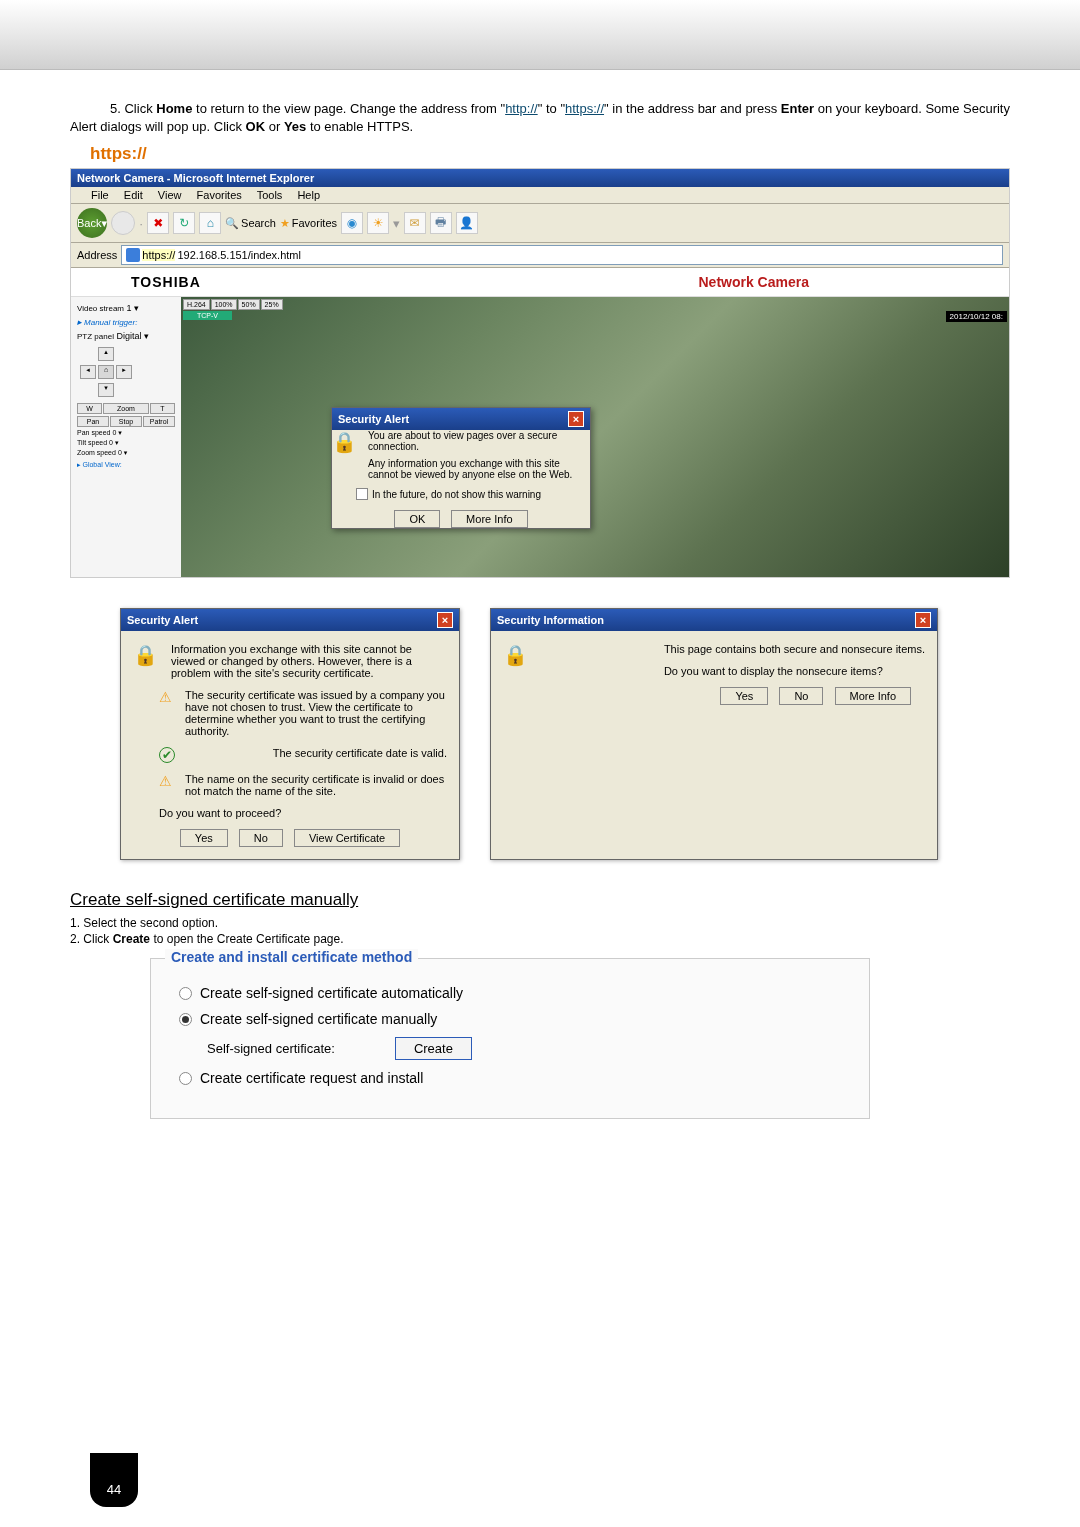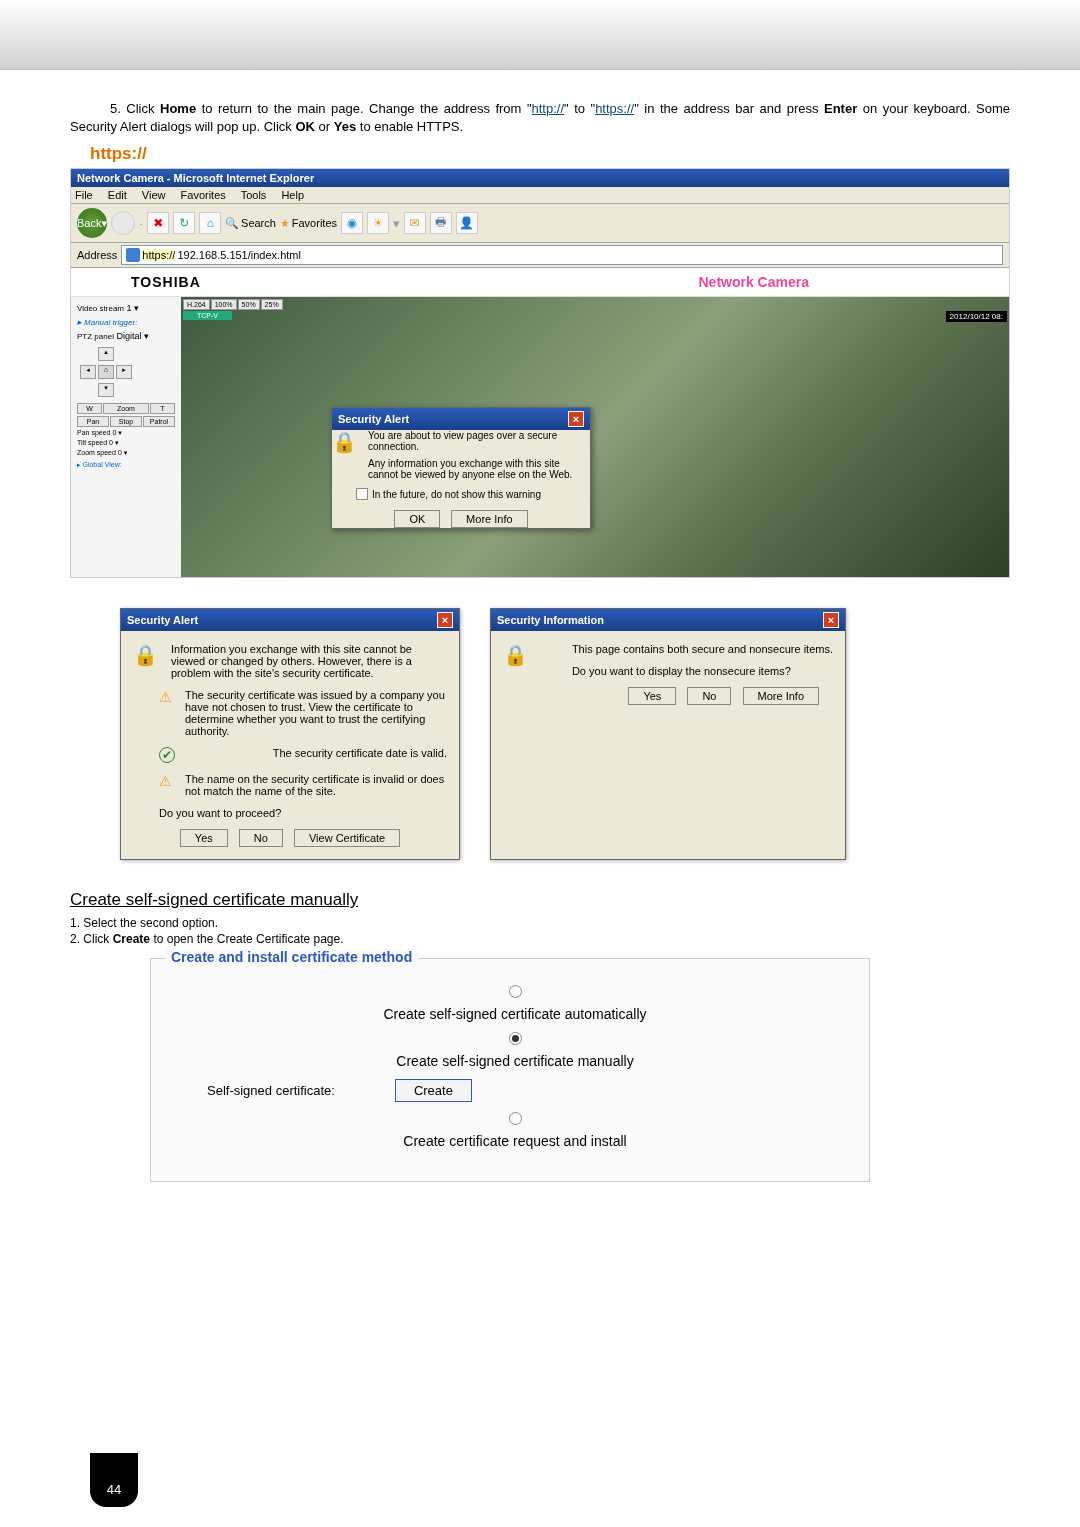--- a/index.html
+++ b/index.html
@@ -6,38 +6,38 @@
 body{font-family:Arial,sans-serif;font-size:13px;background:#fff;width:1080px;margin:0 auto;}
 .header-wave{height:70px;background:linear-gradient(to bottom,#fff 0%,#e8e8e8 50%,#d0d0d0 100%);border-bottom:1px solid #bbb;}
 .content{padding:30px 70px 20px 70px;}
 .instruction{text-align:justify;margin-bottom:8px;line-height:1.4;}
 .instruction .num{display:inline-block;margin-left:40px;}
 .instruction a{color:#0c4a6e;text-decoration:underline;}
 .instruction b{font-weight:bold;}
 .https-label{color:#e07000;font-weight:bold;font-size:17px;margin-left:20px;margin-top:8px;margin-bottom:4px;}
 .browser-shot{border:1px solid #ccc;margin-bottom:30px;}
 .titlebar{background:linear-gradient(to bottom,#2b5bb8,#1a3f8a);color:#fff;padding:3px 6px;font-size:11px;font-weight:bold;}
-.menubar{background:#ece9d8;padding:2px 4px;font-size:11px;border-bottom:1px solid #aca899;}
+.menubar{background:#ece9d8;padding:2px 20px;font-size:11px;border-bottom:1px solid #aca899;}
 .menubar span{margin-right:12px;}
 .toolbar{background:#ece9d8;padding:4px 6px;border-bottom:1px solid #aca899;display:flex;align-items:center;gap:4px;}
 .back-btn{width:30px;height:30px;background:radial-gradient(circle,#5c9e31,#3d6f20);border-radius:50%;display:flex;align-items:center;justify-content:center;color:#fff;font-size:11px;}
 .fwd-btn{width:24px;height:24px;background:#e8e8e8;border:1px solid #ccc;border-radius:50%;}
 .tb-sep{color:#999;}
 .tb-icon{width:22px;height:22px;border:1px solid #ccc;background:#f8f8f8;display:inline-flex;align-items:center;justify-content:center;font-size:12px;}
 .tb-red{color:#d00;}
 .tb-green{color:#2a7;}
 .tb-home{color:#28a;}
 .search-lbl{font-size:11px;display:flex;align-items:center;gap:2px;}
 .fav-star{color:#f0a020;}
 .addrbar{background:#ece9d8;padding:2px 6px;border-bottom:1px solid #aca899;display:flex;align-items:center;gap:4px;font-size:11px;}
 .addr-input{flex:1;background:#fff;border:1px solid #7f9db9;padding:2px 4px;display:flex;align-items:center;gap:2px;}
 .page-icon{width:14px;height:14px;background:#3b7edb;border-radius:2px;display:inline-block;}
 .cam-header{background:#fff;display:flex;justify-content:space-between;padding:6px 200px 6px 60px;border-bottom:1px solid #ddd;}
 .toshiba{font-weight:bold;font-family:Arial;letter-spacing:1px;font-size:14px;}
-.netcam{color:#ec4899;font-weight:bold;font-size:14px;}
+.netcam{color:#b91c1c;font-weight:bold;font-size:14px;}
 .cam-body{display:flex;background:#fff;min-height:280px;}
 .cam-sidebar{width:110px;padding:6px;background:#f5f5f5;font-size:9px;}
 .sidebar-row{margin-bottom:4px;}
 .sidebar-lbl{font-size:8px;}
 .ptz-pad{width:60px;height:50px;margin:6px 0;position:relative;}
 .ptz-cell{position:absolute;width:16px;height:14px;background:#e8e8e8;border:1px solid #999;font-size:7px;text-align:center;}
 .ptz-u{top:0;left:21px;}
 .ptz-d{bottom:0;left:21px;}
 .ptz-l{top:18px;left:3px;}
 .ptz-r{top:18px;left:39px;}
@@ -59,49 +59,49 @@
 .lock-icon{width:28px;height:28px;flex-shrink:0;position:relative;}
 .lock-icon::before{content:"🔒";font-size:20px;}
 .dlg-btns{text-align:center;margin-top:10px;}
 .win-btn{background:#ece9d8;border:1px solid #888;padding:2px 14px;font-size:11px;margin:0 4px;cursor:pointer;}
 .checkbox-row{display:flex;align-items:center;gap:4px;font-size:10px;}
 .cb{width:12px;height:12px;border:1px solid #888;background:#fff;}
 
 .dialogs-row{display:flex;gap:30px;margin:20px 0 30px 50px;}
 .dlg-box{background:#ece9d8;border:1px solid #666;box-shadow:1px 1px 4px rgba(0,0,0,0.3);}
 .dlg-box.left{width:340px;}
-.dlg-box.right{width:356px;}
+.dlg-box.right{width:448px;}
 .dlg-content{padding:12px;font-size:11px;}
 .cert-row{display:flex;gap:10px;margin-bottom:10px;align-items:flex-start;justify-content:space-between;}
 .warn-tri{width:16px;height:16px;flex-shrink:0;position:relative;}
 .warn-tri::before{content:"⚠";color:#f0a020;font-size:14px;}
 .ok-check{width:16px;height:16px;flex-shrink:0;}
 .ok-check::before{content:"✔";color:#2a8a2a;font-size:12px;display:inline-block;width:14px;height:14px;border:1px solid #2a8a2a;border-radius:50%;text-align:center;line-height:14px;}
 
 .section-head{font-size:17px;text-decoration:underline;margin-top:20px;margin-bottom:6px;}
 .steps{margin-left:0;}
 .steps li{list-style:none;margin-bottom:2px;font-size:12px;}
 .cert-method-box{border:1px solid #ccc;background:#fafafa;margin:12px 0 12px 80px;width:720px;padding:16px 18px 22px 18px;position:relative;}
 .cert-legend{color:#2b5bb8;font-weight:bold;position:absolute;top:-10px;left:14px;background:#fafafa;padding:0 6px;font-size:14px;}
-.radio-row{margin:10px 0 10px 10px;display:flex;align-items:center;gap:8px;font-size:14px;flex-direction:column;}
+.radio-row{margin:10px 0 10px 10px;display:flex;align-items:center;gap:8px;font-size:14px;}
 .radio{width:13px;height:13px;border:1px solid #888;border-radius:50%;background:#fff;display:inline-flex;align-items:center;justify-content:center;}
 .radio.sel::after{content:"";width:7px;height:7px;background:#333;border-radius:50%;}
 .sub-row{margin-left:38px;display:flex;align-items:center;gap:60px;}
 .create-btn{background:#f4f4f4;border:1px solid #2b5bb8;padding:3px 18px;font-size:13px;cursor:pointer;}
 .page-num{position:fixed;bottom:20px;left:90px;width:48px;height:54px;background:#000;color:#fff;display:flex;align-items:flex-end;justify-content:center;padding-bottom:10px;font-size:13px;border-radius:0 0 16px 16px;}
 </style>
 </head>
 <body>
 
 <div class="header-wave"></div>
 
 <div class="content">
 
 <div class="instruction">
-<span class="num">5.</span><span> Click </span><b>Home</b><span> to return to the main page. Change the address from "</span><a href="#">http://</a><span>" to "</span><a href="#">https://</a><span>" in the address bar and press </span><b>Enter</b><span> on your keyboard. Some Security Alert dialogs will pop up. Click </span><b>OK</b><span> or </span><b>Yes</b><span> to enable HTTPS.</span>
+<span class="num">5.</span><span> Click </span><b>Home</b><span> to return to the view page. Change the address from "</span><a href="#">http://</a><span>" to "</span><a href="#">https://</a><span>" in the address bar and press </span><b>Enter</b><span> on your keyboard. Some Security Alert dialogs will pop up. Click </span><b>OK</b><span> or </span><b>Yes</b><span> to enable HTTPS.</span>
 </div>
 
 <div class="https-label">https://</div>
 
 <div class="browser-shot">
   <div class="titlebar">Network Camera - Microsoft Internet Explorer</div>
   <div class="menubar">
     <span>File</span>
     <span>Edit</span>
     <span>View</span>

